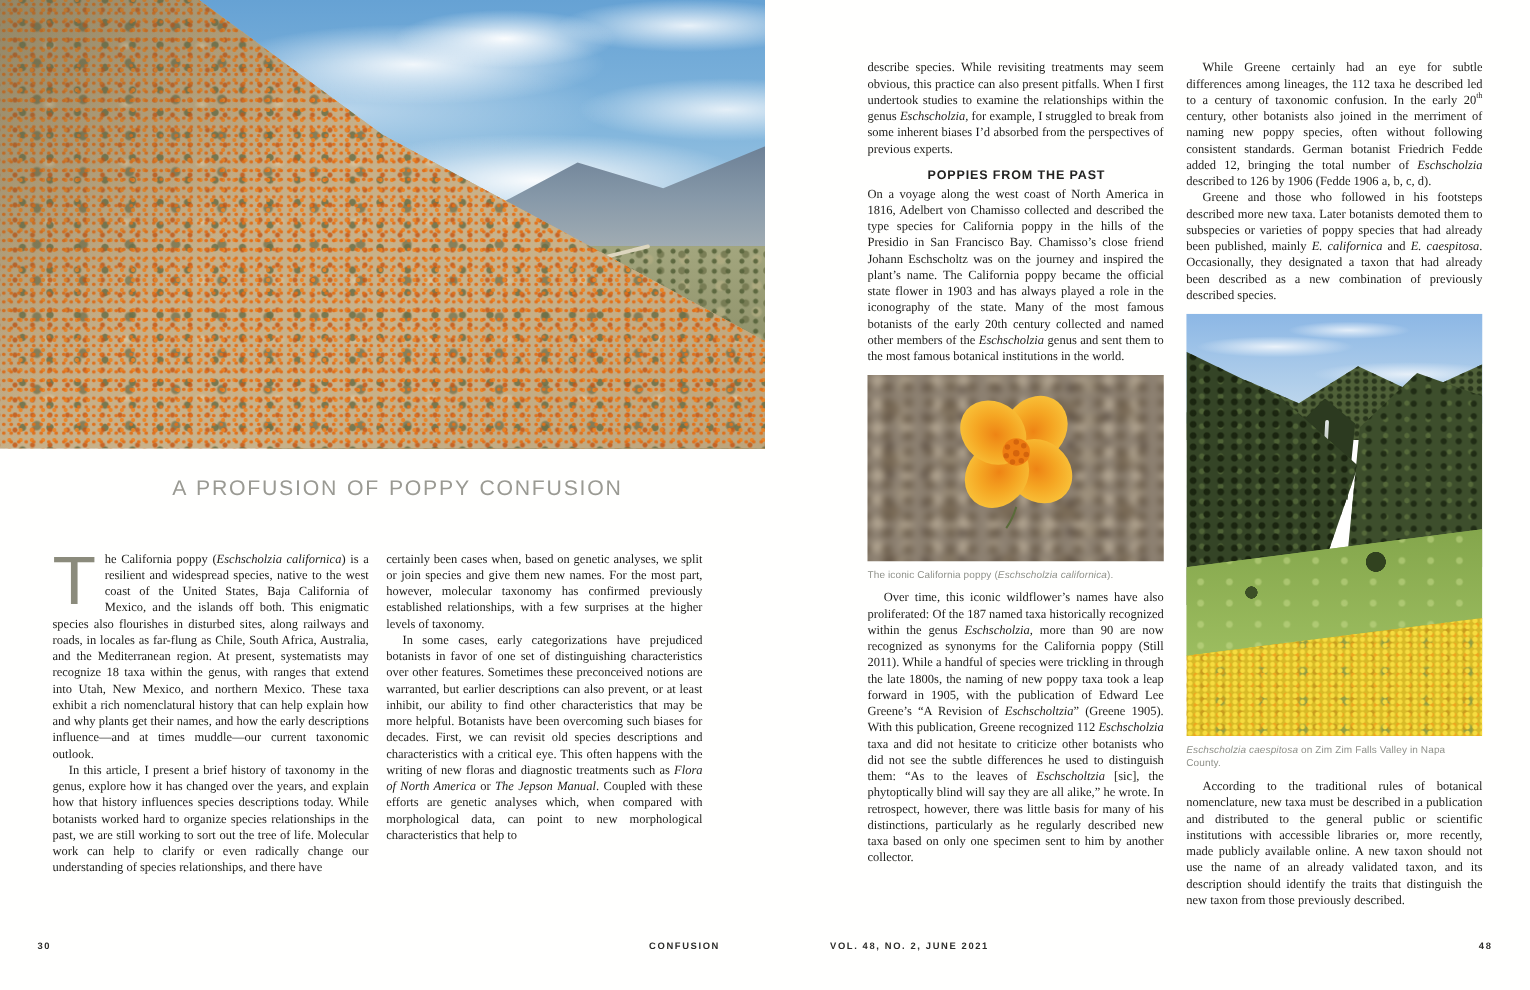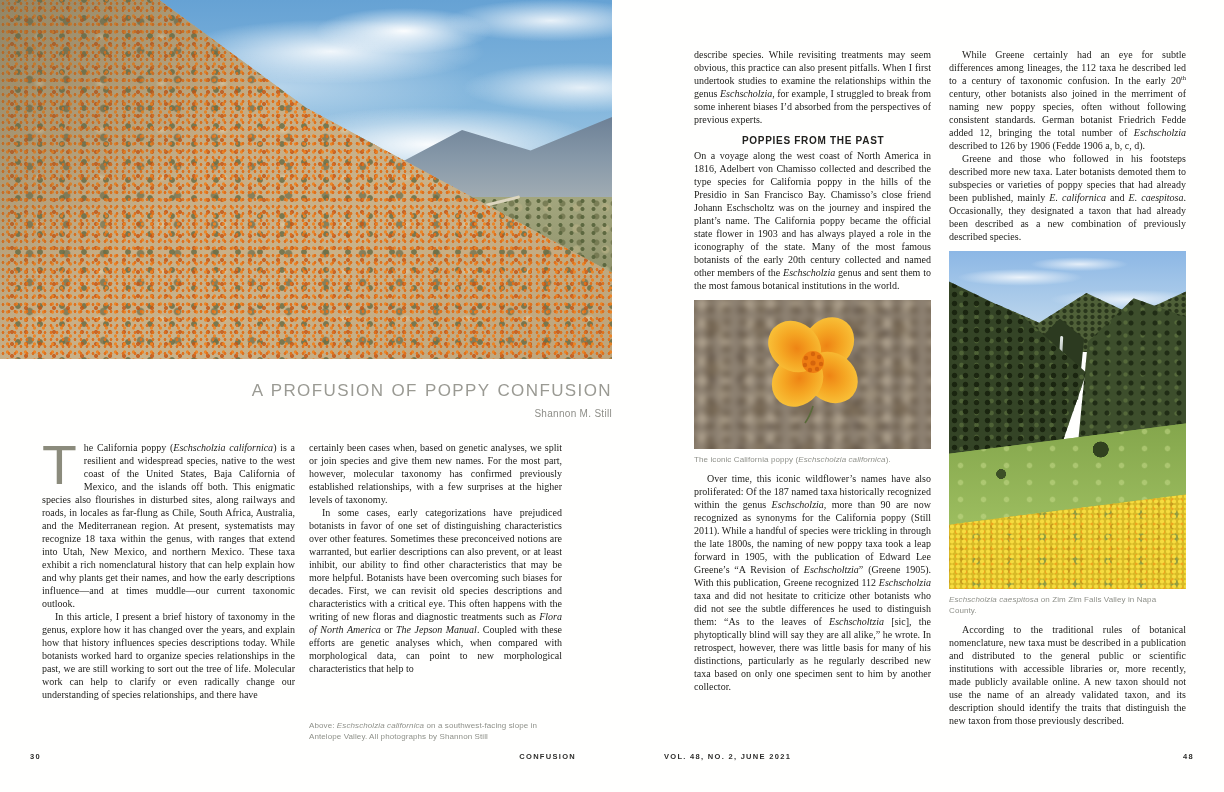--- a/index.html
+++ b/index.html
@@ -41,21 +41,21 @@
       radial-gradient(circle, rgba(238,130,32,.9) 1.3px, transparent 2px),
       radial-gradient(circle, rgba(198,84,16,.8) 1.6px, transparent 2.4px),
       radial-gradient(circle, rgba(106,110,70,.85) 2.4px, transparent 3.4px),
       radial-gradient(circle, rgba(90,95,60,.6) 3px, transparent 4.5px),
       radial-gradient(ellipse 9px 6px, rgba(219,199,161,.95), rgba(219,199,161,0) 70%),
       linear-gradient(145deg,#b19e7a 0%,#c6ae87 35%,#c9b28a 62%,#bda47b 100%);
     background-size:100% 100%,6px 7px,9px 8px,14px 12px,22px 18px,37px 29px,61px 47px,100% 100%;
     background-position:0 0,0 0,3px 4px,5px 2px,7px 9px,11px 7px,9px 13px,0 0;}
 
   
-  .title-block{position:absolute;left:0;top:381px;width:100%;text-align:right;}
+  .title-block{position:absolute;left:12px;top:381px;width:100%;text-align:center;}
   .title-block h1{margin:0;font-family:"Liberation Sans",sans-serif;font-weight:400;font-size:17px;
     letter-spacing:1.4px;word-spacing:1px;color:#9a9a93;}
   .byline{margin-top:7px;font-family:"Liberation Sans",sans-serif;font-size:10px;color:#8e8e88;letter-spacing:.3px;}
 
   
   .cols{position:absolute;display:flex;}
   .cols-left{left:42px;top:441px;width:520px;height:303px;gap:14px;}
   .cols-right{left:82px;top:48px;width:492px;height:706px;gap:18px;}
   .col{display:flex;flex-direction:column;overflow:hidden;}
   .cols-left .col{width:253px;}
@@ -159,34 +159,32 @@
       <div class="hero-clouds"></div>
       <div class="hero-mountains"></div>
       <div class="hero-valley"></div>
       <div class="hero-road"></div>
       <div class="hero-road2"></div>
       <div class="hero-hill"></div>
     </figure>
 
     <header class="title-block">
       <h1>A PROFUSION OF POPPY CONFUSION</h1>
-      <div class="byline">Shannon M. Still</div>
     </header>
 
     <div class="cols cols-left">
       <div class="col">
           <p><span class="dropcap">T</span><span>he California poppy (</span><i>Eschscholzia californica</i><span>) is a resilient and widespread species, native to the west coast of the United States, Baja California of Mexico, and the islands off both. This enigmatic species also flourishes in disturbed sites, along railways and roads, in locales as far-flung as Chile, South Africa, Australia, and the Mediterranean region. At present, systematists may recognize 18 taxa within the genus, with ranges that extend into Utah, New Mexico, and northern Mexico. These taxa exhibit a rich nomenclatural history that can help explain how and why plants get their names, and how the early descriptions influence—and at times muddle—our current taxonomic outlook.</span></p>
           <p class="indent"><span>In this article, I present a brief history of taxonomy in the genus, explore how it has changed over the years, and explain how that history influences species descriptions today. While botanists worked hard to organize species relationships in the past, we are still working to sort out the tree of life. Molecular work can help to clarify or even radically change our understanding of species relationships, and there have</span></p>
         </div>
       <div class="col">
         <div>
             <p><span>certainly been cases when, based on genetic analyses, we split or join species and give them new names. For the most part, however, molecular taxonomy has confirmed previously established relationships, with a few surprises at the higher levels of taxonomy.</span></p>
             <p class="indent"><span>In some cases, early categorizations have prejudiced botanists in favor of one set of distinguishing characteristics over other features. Sometimes these preconceived notions are warranted, but earlier descriptions can also prevent, or at least inhibit, our ability to find other characteristics that may be more helpful. Botanists have been overcoming such biases for decades. First, we can revisit old species descriptions and characteristics with a critical eye. This often happens with the writing of new floras and diagnostic treatments such as </span><i>Flora of North America</i><span> or </span><i>The Jepson Manual</i><span>. Coupled with these efforts are genetic analyses which, when compared with morphological data, can point to new morphological characteristics that help to</span></p>
           </div>
-        <div class="caption caption-left"><span>Above: </span><i>Eschscholzia californica</i><span> on a southwest-facing slope in Antelope Valley. All photographs by Shannon Still</span></div>
       </div>
     </div>
 
     <footer class="footer">
       <span class="fl pl-num">30</span>
       <span class="fl pl-journal">CONFUSION</span>
     </footer>
   </section>
 
   <section class="page page-right">

